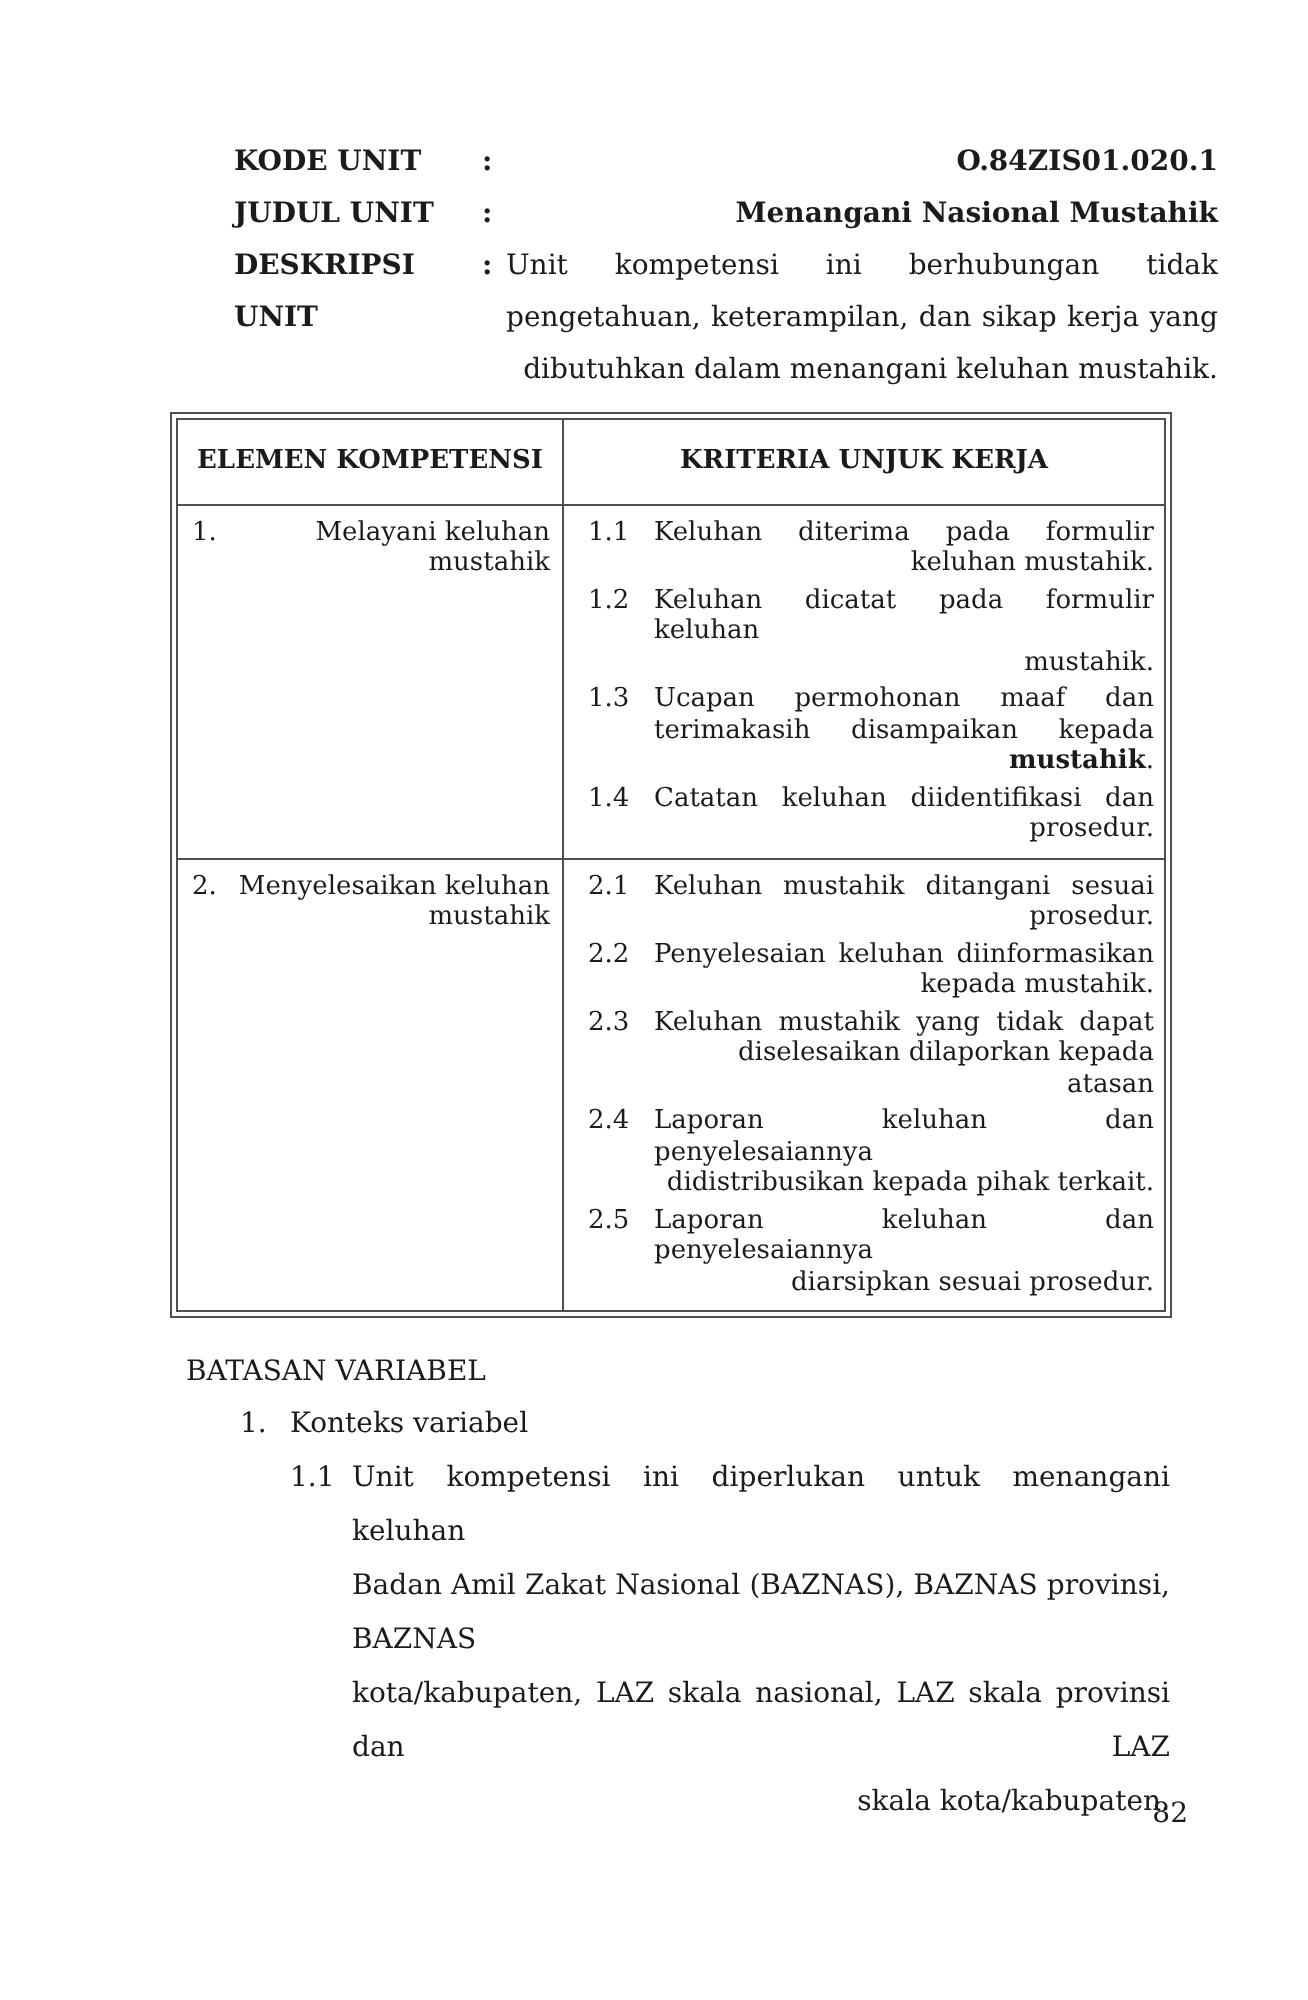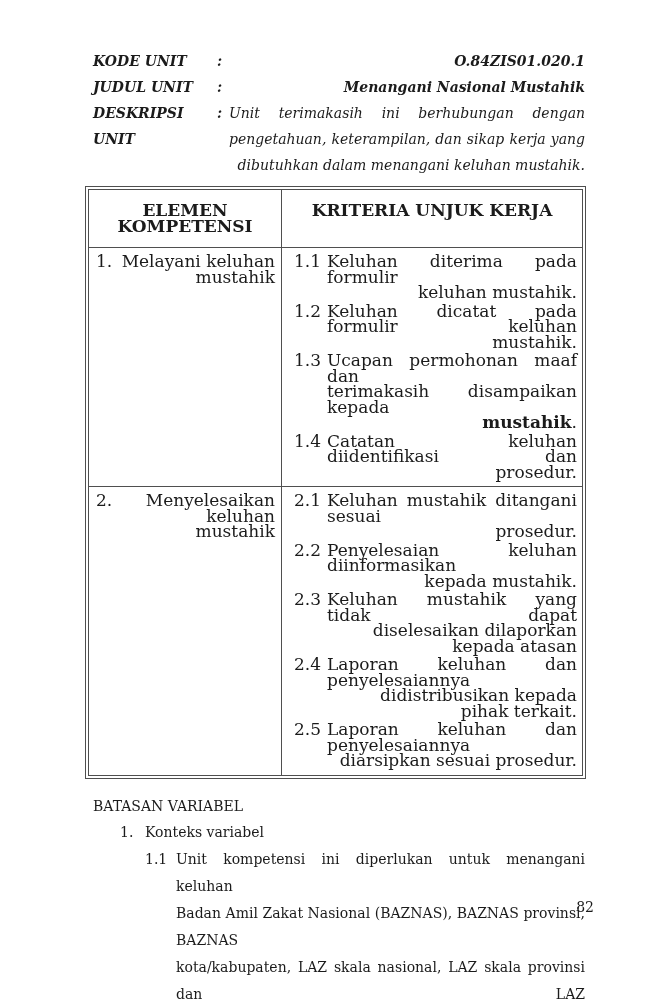--- a/index.html
+++ b/index.html
@@ -2,31 +2,31 @@
 <html><head>
 <meta charset="utf-8">
 <style>
   html,body { margin:0; padding:0; background:#fff; }
   .page {
     position:relative; width:654px; height:1000px; background:#ffffff;
     font-family:"DejaVu Serif","Liberation Serif",serif; color:#1b1b1b;
     overflow:hidden;
   }
   
-  .unit-header { margin-left:93px; padding-top:48px; width:492px; font-size:14px; line-height:26px;font-style:italic; }
+  .unit-header { margin-left:117px; padding-top:68px; width:492px; font-size:14px; line-height:26px; }
   .uh-row { display:grid; grid-template-columns:124px 12px 1fr; }
   .uh-label, .uh-colon { font-weight:bold; }
   .uh-value.bold { font-weight:bold; }
   
   .tline { text-align:right; }
   .tline.stretch { text-align:justify; text-align-last:justify; }
   
   .table-wrap { margin:8px 0 0 85px; width:501px; box-sizing:border-box;
     border:1px solid #4f4f4f; padding:2px; background:#fff; }
-  table.comp { width:100%; border-collapse:collapse; font-size:17px; line-height:15.5px; }
+  table.comp { width:100%; border-collapse:collapse; font-size:13px; line-height:15.5px; }
   table.comp th, table.comp td { border:1px solid #4f4f4f; vertical-align:top; }
   table.comp th { text-align:center; font-weight:bold; padding:13px 4px; }
   td.elemen-cell { padding:6px 6px 6px 7px; }
   td.kriteria-cell { padding:6px 5px 6px 12px; }
   .e-wrap { display:flex; }
   .e-num { width:22px; flex:none; }
   .k-item { display:flex; margin-bottom:3px; }
   .k-item:last-child { margin-bottom:0; }
   .k-num { width:33px; flex:none; }
   .k-lines, .e-lines, .b-lines { flex:1; min-width:0; }
@@ -59,21 +59,21 @@
         <div class="uh-label">JUDUL UNIT</div>
         <div class="uh-colon">:</div>
         <div class="uh-value bold">
           <div class="tline"><span>Menangani Nasional Mustahik</span></div>
         </div>
       </div>
       <div class="uh-row">
         <div class="uh-label">DESKRIPSI UNIT</div>
         <div class="uh-colon">:</div>
         <div class="uh-value">
-          <div class="tline stretch"><span>Unit terimakasih ini berhubungan dengan</span></div>
+          <div class="tline stretch"><span>Unit kompetensi ini berhubungan tidak</span></div>
           <div class="tline stretch"><span>pengetahuan, keterampilan, dan sikap kerja yang</span></div>
           <div class="tline"><span>dibutuhkan dalam menangani keluhan mustahik.</span></div>
         </div>
       </div>
     </div>
 
   <div class="table-wrap">
     <table class="comp">
       <colgroup>
           <col style="width:193px">

